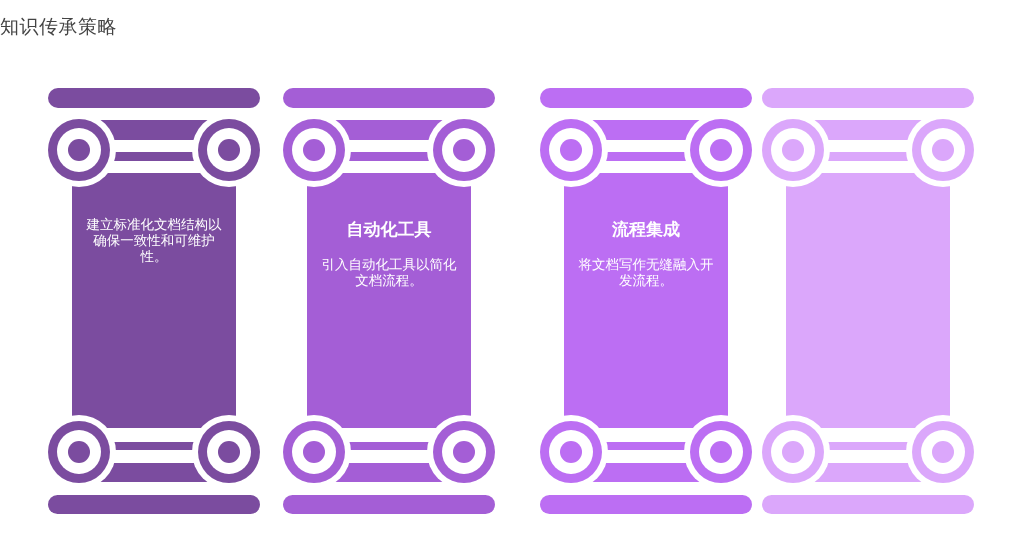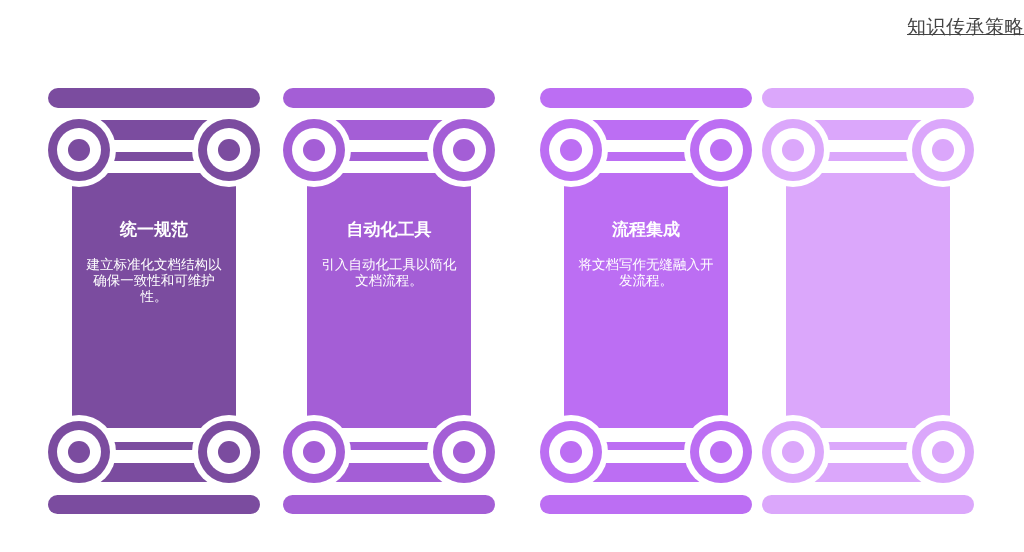--- a/index.html
+++ b/index.html
@@ -3,23 +3,22 @@
 <meta charset="utf-8">
 <style>
   html, body { margin: 0; padding: 0; }
   body {
     width: 1024px; height: 552px; background: #ffffff;
     position: relative; overflow: hidden;
     font-family: "DejaVu Sans", "Liberation Sans", sans-serif;
   }
   .title {
     position: absolute; left: 0; top: 14px; width: 1024px;
-    text-align: right; font-size: 19px; color: #444444;
+    text-align: left; font-size: 19px; color: #444444;
     letter-spacing: 0.5px;
-    text-decoration: underline;
   }
   .pillar {
     position: absolute; top: 88px; width: 212px; height: 430px;
   }
   .pillar svg { position: absolute; left: 0; top: 0; }
   .pillar-text {
     position: absolute; left: 24px; width: 164px; top: 128px;
     text-align: center; color: #ffffff;
   }
   .pillar-title {
@@ -66,21 +65,20 @@
         <circle cx="181" cy="364" r="22"></circle>
       </g>
       <g class="vol" fill="#7B4C9F">
         <circle cx="31" cy="62" r="11"></circle>
         <circle cx="181" cy="62" r="11"></circle>
         <circle cx="31" cy="364" r="11"></circle>
         <circle cx="181" cy="364" r="11"></circle>
       </g>
     </svg>
     <div class="pillar-text">
-      <div class="pillar-title">统一规范</div>
       <div class="pillar-desc">建立标准化文档结构以确保一致性和可维护性。</div>
     </div>
   </div>
     <div class="pillar" style="left: 283px;">
     <svg width="212" height="430" viewBox="0 0 212 430">
       <g class="fill" fill="#A45ED6">
         <rect x="0" y="0" width="212" height="20" rx="10" ry="10"></rect>
         <rect x="31" y="32" width="150" height="20"></rect>
         <rect x="31" y="64" width="150" height="9"></rect>
         <rect x="24" y="85" width="164" height="255"></rect>

